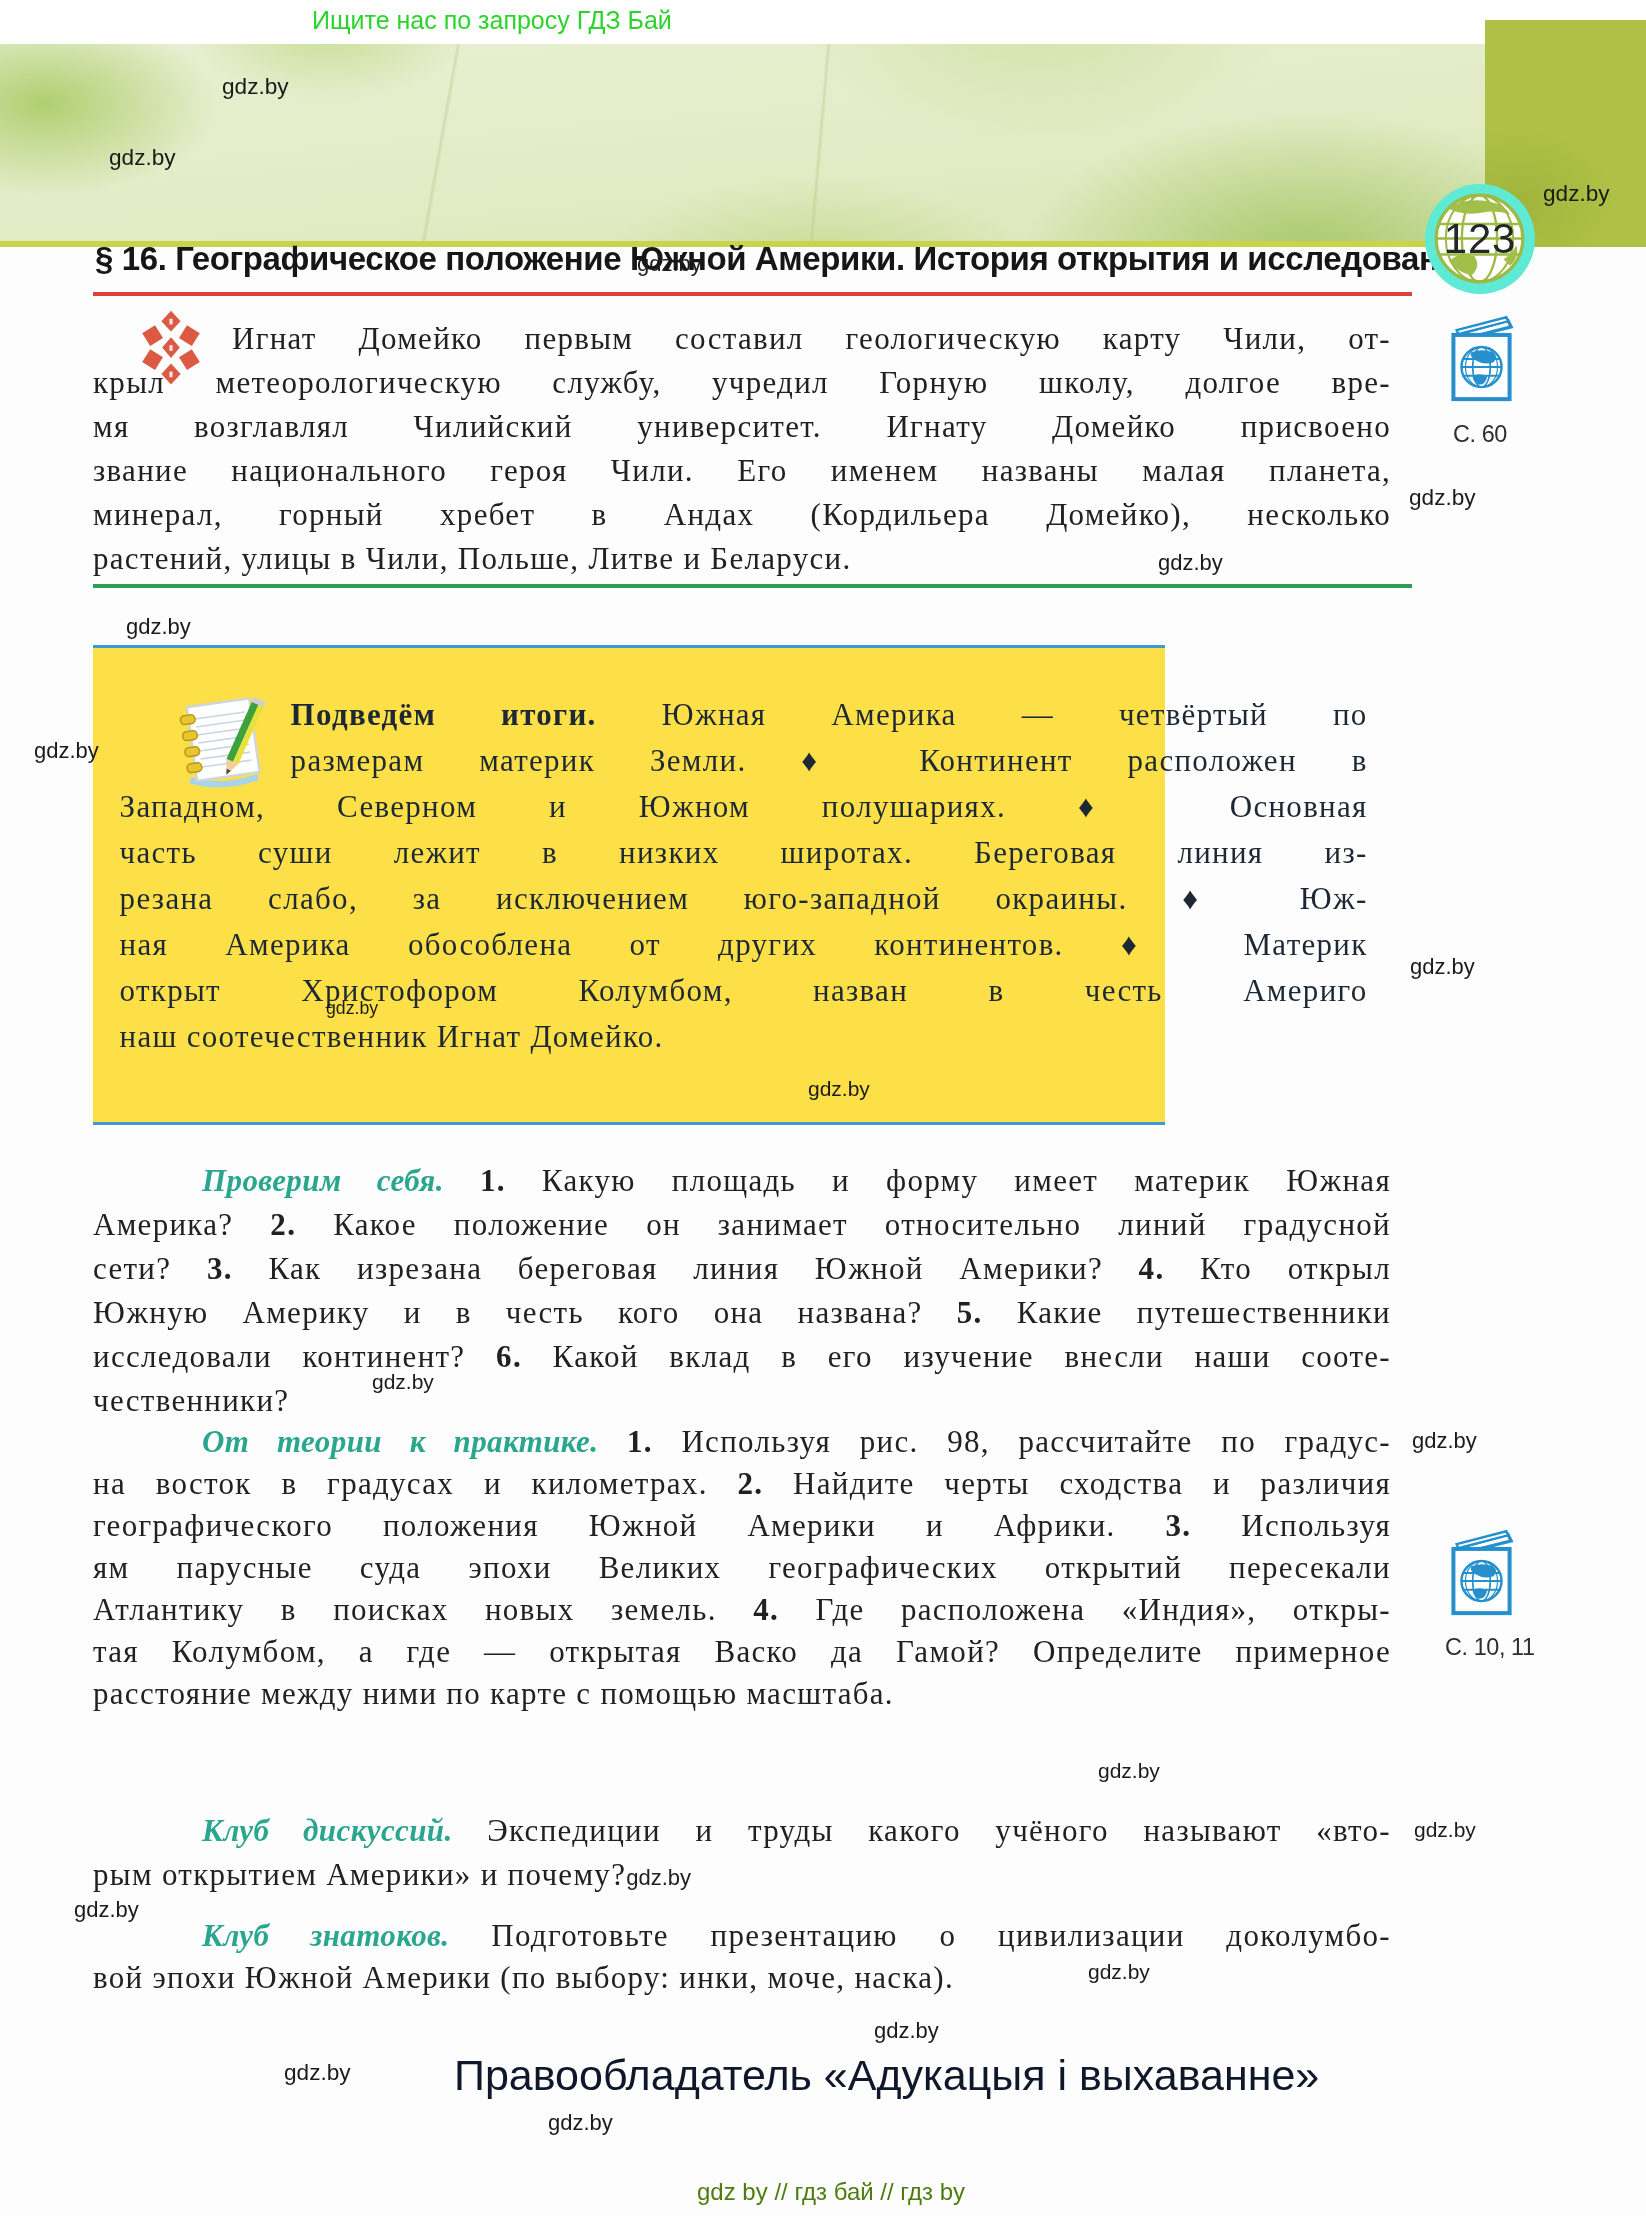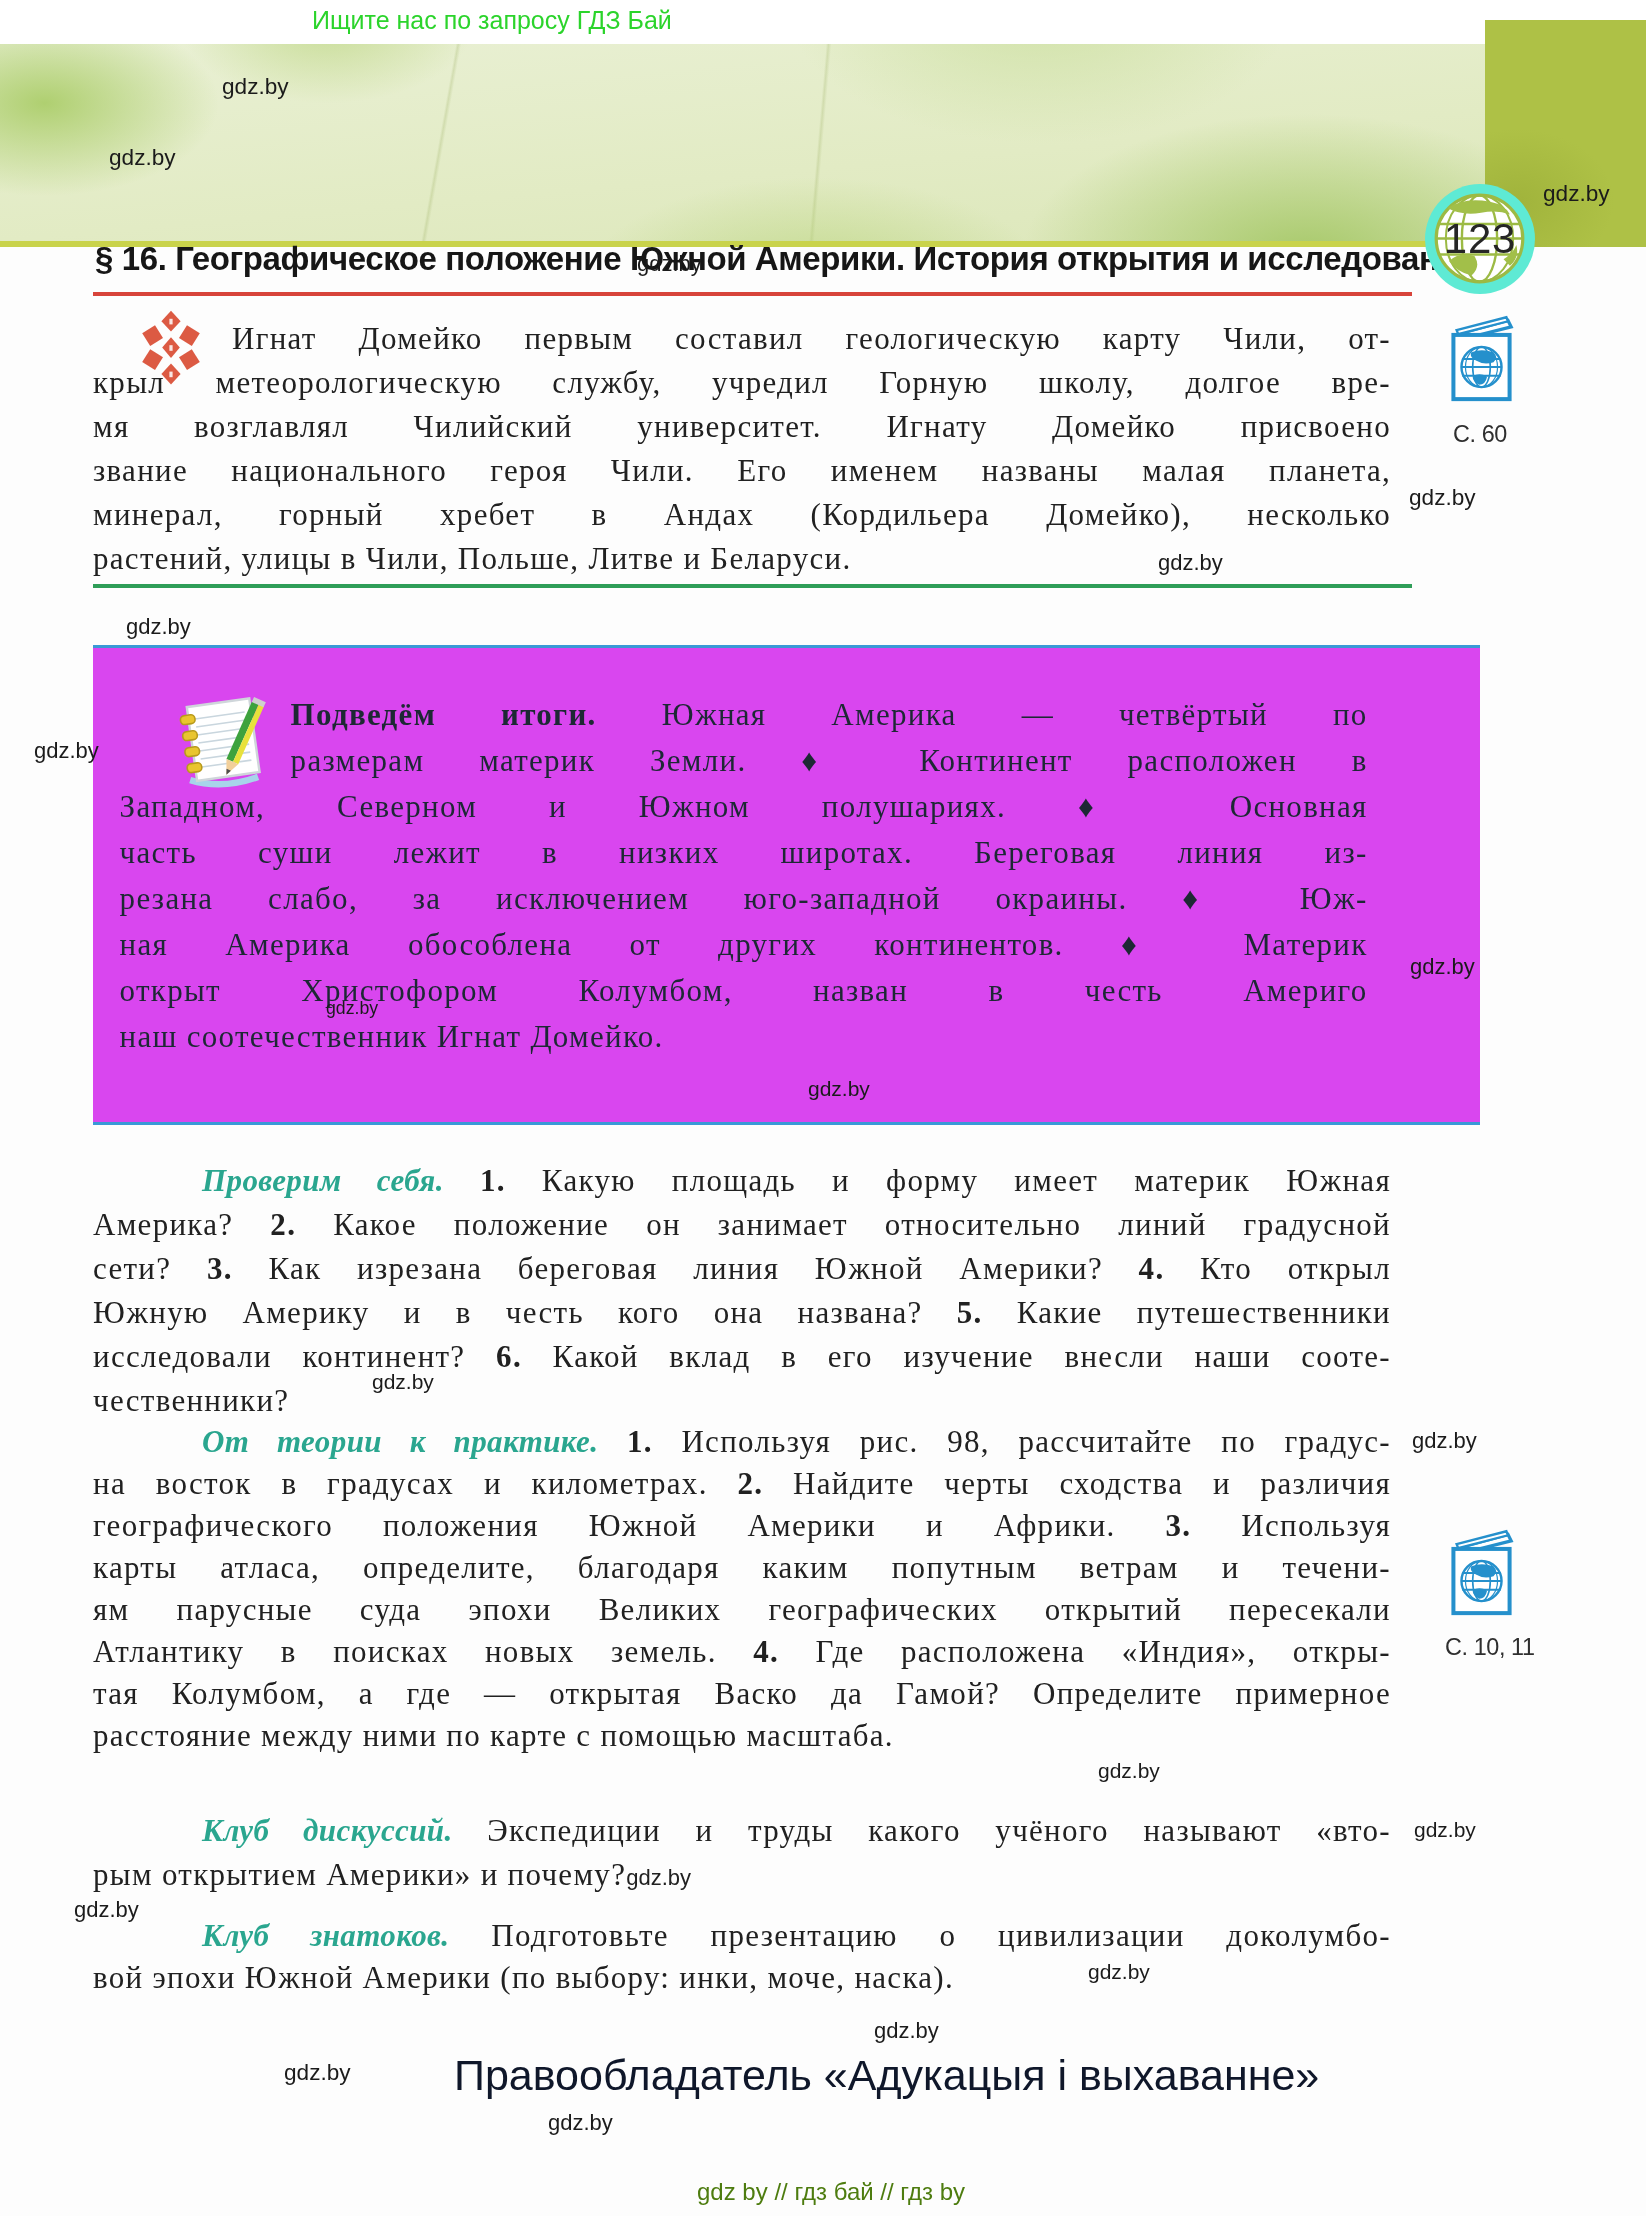--- a/index.html
+++ b/index.html
@@ -36,21 +36,21 @@
   .rule.red{top:292px;background:#d8443b;}
   .rule.green{top:584px;background:#2f9e58;}
   
   .ln{min-height:1em;}
   .jl{text-align:justify;text-align-last:justify;}
   .tcol{position:absolute;left:93px;width:1298px;font-size:31px;letter-spacing:1.3px;line-height:44px;}
   #intro{top:317px;}
   .intro-first{margin-left:139px;}
   .ornament{position:absolute;left:139px;top:309px;}
   
-  .box{position:absolute;left:93px;top:645px;width:1387px;height:480px;background:#d946ef;
+  .box{position:absolute;left:93px;top:645px;width:1072px;height:480px;background:#fde047;
        border-top:3.2px solid #3a99d6;border-bottom:3.2px solid #3a99d6;box-sizing:border-box;}
   .box-text{position:absolute;left:26.6px;top:44px;width:1248px;font-size:31px;letter-spacing:1.3px;
             line-height:46px;color:#1d2834;}
   .box-ind{margin-left:171px;}
   .notebook{position:absolute;left:81px;top:48px;}
   .lead-dark{font-weight:bold;}
   .lead{font-style:italic;font-weight:bold;color:#2aa68f;letter-spacing:0.4px;}
   .find{text-indent:109px;}
   #check{top:1159px;}
   #practice{top:1421px;line-height:42px;}
@@ -181,21 +181,20 @@
         <div class="ln jl">исследовали континент? <b>6.</b> Какой вклад в его изучение внесли наши сооте-</div>
         <div class="ln">чественники?</div>
       </div>
   </div>
 
   <div class="tcol" id="practice">
     <div class="ln jl find"><span class="lead">От теории к практике.</span> <span><b>1.</b> Используя рис. 98, рассчитайте по градус-</span></div>
     <div>
         <div class="ln jl">на восток в градусах и километрах. <b>2.</b> Найдите черты сходства и различия</div>
         <div class="ln jl">географического положения Южной Америки и Африки. <b>3.</b> Используя</div>
-        <div class="ln jl">карты атласа, определите, благодаря каким попутным ветрам и течени-</div>
         <div class="ln jl">ям парусные суда эпохи Великих географических открытий пересекали</div>
         <div class="ln jl">Атлантику в поисках новых земель. <b>4.</b> Где расположена «Индия», откры-</div>
         <div class="ln jl">тая Колумбом, а где — открытая Васко да Гамой? Определите примерное</div>
         <div class="ln">расстояние между ними по карте с помощью масштаба.</div>
       </div>
   </div>
 
   <div class="tcol" id="discussion">
     <div class="ln jl find"><span class="lead">Клуб дискуссий.</span> <span>Экспедиции и труды какого учёного называют «вто-</span></div>
     <div class="ln"><span>рым открытием Америки» и почему?</span><span class="wm-inline">gdz.by</span></div>

